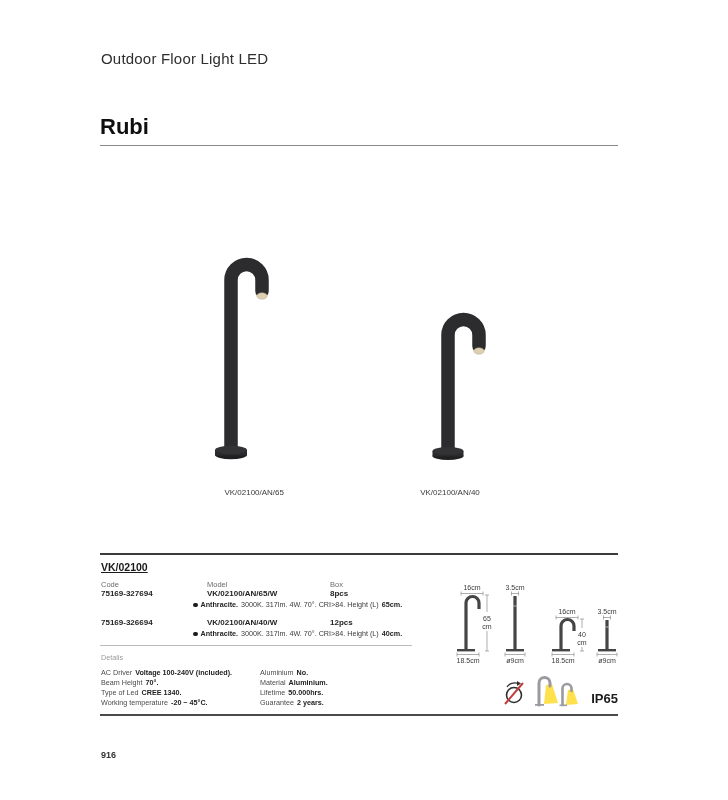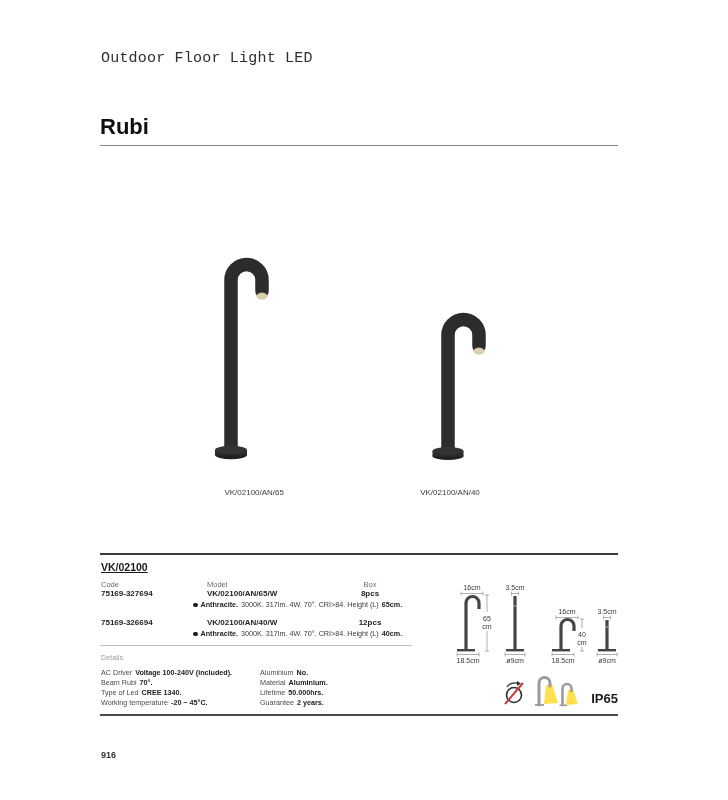--- a/index.html
+++ b/index.html
@@ -2,37 +2,37 @@
 <html><head>
 <meta charset="utf-8">
 <style>
   html,body { margin:0; padding:0; background:#fff; }
   #page {
     position:relative; width:728px; height:800px; background:#ffffff;
     font-family:"Liberation Sans", sans-serif; color:#3a3a3a; overflow:hidden;
   }
   .abs { position:absolute; }
   
-  .category { left:101px; top:50px; font-size:15px; color:#2e2e2e; letter-spacing:0.2px;font-family:Liberation Mono, monospace; }
+  .category { left:101px; top:50px; font-size:15px; color:#2e2e2e; letter-spacing:0.2px; }
   .title { left:100px; top:114px; font-size:22px; font-weight:bold; color:#0f0f0f; }
   .rule { background:#8a8a8a; height:1px; }
   .rule-title { left:100px; top:145px; width:518px; }
   .rule-table-top { left:100px; top:553px; width:518px; height:2px; background:#3c3c3c; }
   .rule-details { left:100px; top:645px; width:312px; height:1px; background:#bcbcbc; }
   .rule-bottom { left:100px; top:714px; width:518px; height:2px; background:#4a4a4a; }
   
   .photo-label { font-size:8px; color:#3a3a3a; width:112px; text-align:center; top:488px; }
   .photo-label.l65 { left:172px;text-align:right; }
   .photo-label.l40 { left:394px; }
   
   .family-code { left:101px; top:561px; font-size:10.5px; font-weight:bold; color:#1a1a1a; text-decoration:underline; }
   .th { font-size:7.5px; color:#6b6b6b; top:580px; }
   .col-code { left:101px; }
   .col-model { left:207px; }
-  .col-box { left:330px; width:80px; text-align:center; }
+  .col-box { left:330px; width:80px; text-align:left; }
   .tval { font-size:8px; font-weight:bold; color:#252525; }
   .spec { font-size:7.2px; color:#3a3a3a; left:193px; white-space:nowrap; }
   .spec > * { margin-right:3px; }
   .spec b { color:#232323; }
   .dot { display:inline-block; width:4.5px; height:4.5px; border-radius:50%; background:#1c1c1c; vertical-align:middle; margin-right:3px; }
   
   .details-label { left:101px; top:653px; font-size:7.2px; color:#9a9a9a; }
   .details-col { font-size:7.2px; line-height:10px; color:#4a4a4a; top:668px; white-space:nowrap; }
   .details-col .k { margin-right:3px; }
   .details-col b { color:#222; }
@@ -158,21 +158,21 @@
       <line class="dimline" x1="4" y1="71.5" x2="4" y2="75.5"></line>
       <line class="dimline" x1="24" y1="71.5" x2="24" y2="75.5"></line>
     <text x="14" y="82" text-anchor="middle">ø9cm</text>
   </svg>
 
   <div class="abs rule-details"></div>
   <div class="abs details-label">Details</div>
 
   <div class="abs details-col dl">
     <div><span class="k">AC Driver</span><b>Voltage 100-240V (included).</b></div>
-    <div><span class="k">Beam Rubi</span><b>70°.</b></div>
+    <div><span class="k">Beam Height</span><b>70°.</b></div>
     <div><span class="k">Type of Led</span><b>CREE 1340.</b></div>
     <div><span class="k">Working temperature</span><b>-20 ~ 45°C.</b></div>
   </div>
 
   <div class="abs details-col dr">
     <div><span class="k">Aluminium</span><b>No.</b></div>
     <div><span class="k">Material</span><b>Aluminium.</b></div>
     <div><span class="k">Lifetime</span><b>50.000hrs.</b></div>
     <div><span class="k">Guarantee</span><b>2 years.</b></div>
   </div>

